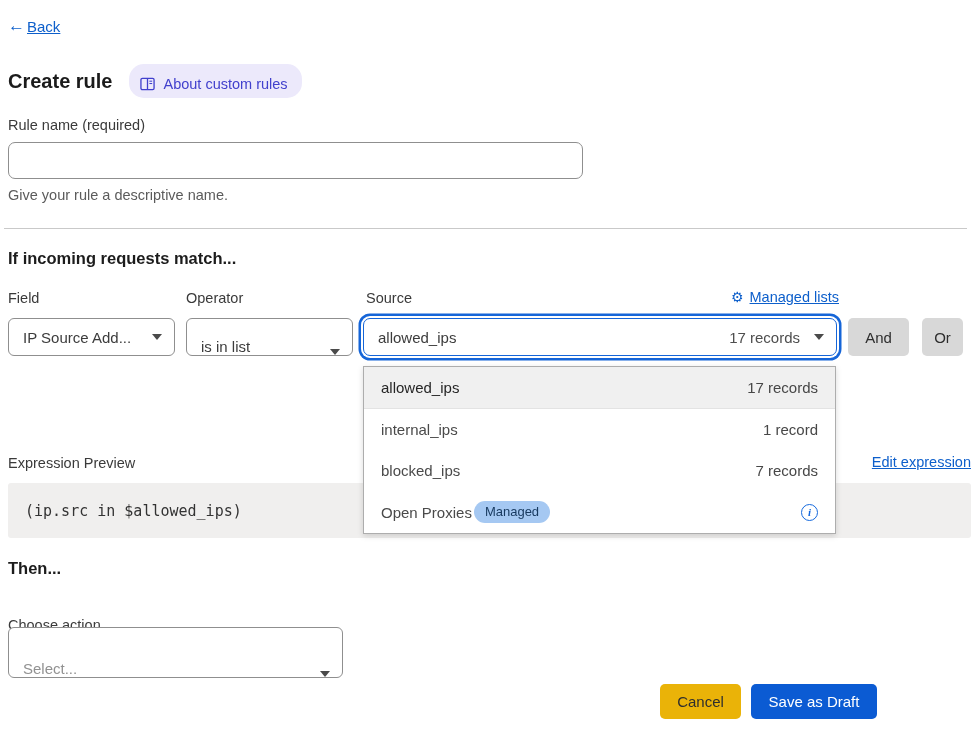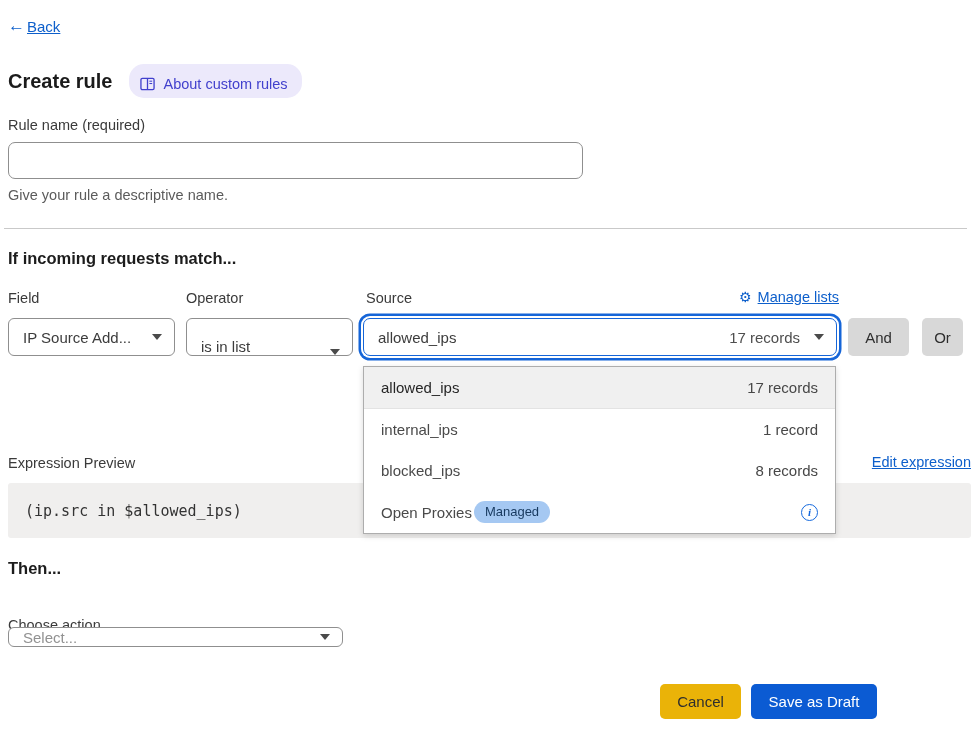--- a/index.html
+++ b/index.html
@@ -96,21 +96,21 @@
   .edit-expression { top:454px; right:8px; font-size:14.5px; color:#0d5fcb; text-decoration:underline; cursor:pointer; }
   .expr-box {
     left:8px; top:483px; width:963px; height:55px; background:#f0efee; border-radius:3px;
     display:flex; align-items:center; padding-left:17px; z-index:1;
   }
   .expr-code { font-family:"DejaVu Sans Mono", monospace; font-size:15px; color:#333; }
 
   
   .then-heading { left:8px; top:559px; }
   .action-label { left:8px; top:601px;margin-top:16px; }
-  .action-select { top:627px; left:8px; width:335px; height:20px; }
+  .action-select { top:627px; left:8px; width:335px; height:51px;align-items:flex-end; }
   .action-select .placeholder { color:#919191; }
 
   
   .footer-btn {
     top:684px; height:35px; border:none; border-radius:5px; font-size:15px; cursor:pointer;
     font-family:inherit;
   }
   .cancel-btn { left:660px; width:81px; background:#eab308; color:#2e2e2e; }
   .blue-btn { background:#0b5bd3; color:#fff; }
   .save-draft-btn { left:751px; width:126px; }
@@ -150,21 +150,21 @@
   <div class="abs divider"></div>
 
   <div class="abs section-heading match-heading">If incoming requests match...</div>
 
   <div class="abs field-label col-label-field">Field</div>
   <div class="abs field-label col-label-operator">Operator</div>
   <div class="abs field-label col-label-value">Source</div>
 
   <div class="abs manage-lists">
     <span class="gear-glyph">⚙</span>
-    <span class="link-text">Manage lists</span>
+    <span class="link-text">Managed lists</span>
   </div>
 
   <div class="abs select field-select">
     <span>IP Source Add...</span>
     <span class="caret"></span>
   </div>
 
   <div class="abs select operator-select">
     <span>is in list</span>
     <span class="caret"></span>
@@ -185,21 +185,21 @@
     <div class="dropdown-row selected">
       <span>allowed_ips</span>
       <span class="meta">17 records</span>
     </div>
     <div class="dropdown-row">
       <span>internal_ips</span>
       <span class="meta">1 record</span>
     </div>
     <div class="dropdown-row">
       <span>blocked_ips</span>
-      <span class="meta">8 records</span>
+      <span class="meta">7 records</span>
     </div>
     <div class="dropdown-row">
       <span class="row-left">
         <span>Open Proxies</span>
         <span class="managed-badge">Managed</span>
       </span>
       <span class="info-icon">i</span>
     </div>
   </div>
 

